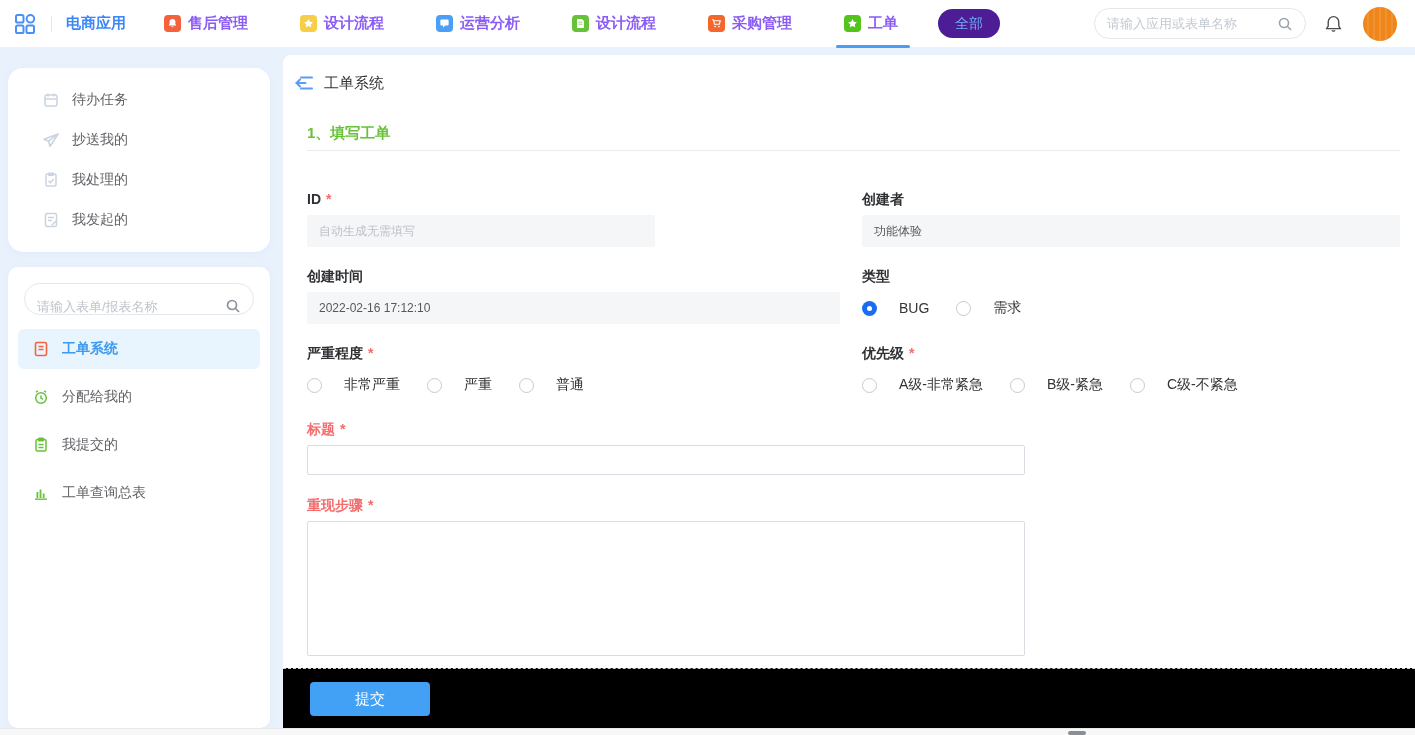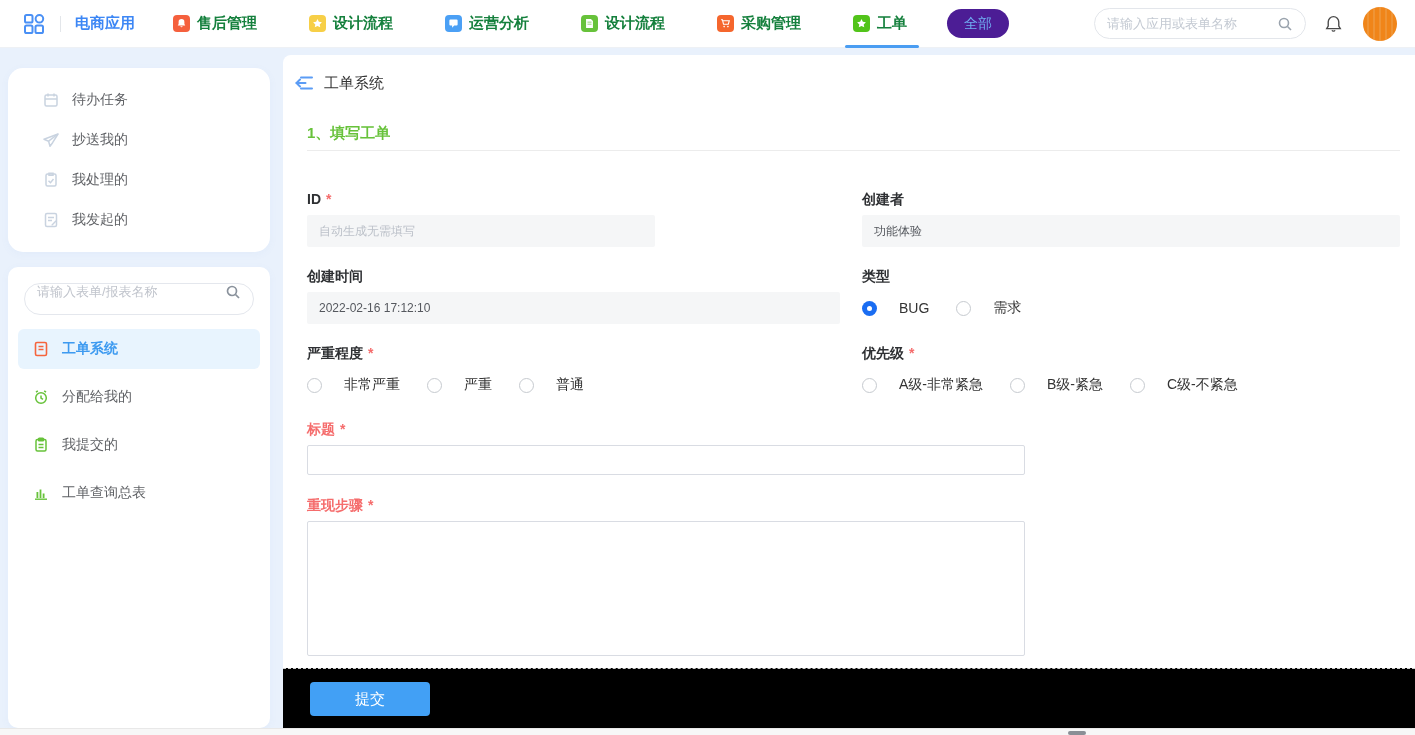--- a/index.html
+++ b/index.html
@@ -4,30 +4,30 @@
 <style>
   * { margin:0; padding:0; box-sizing:border-box; }
   html,body { width:1415px; height:735px; overflow:hidden; }
   body {
     font-family:"Liberation Sans","DejaVu Sans",sans-serif;
     background:#e9f1fc; color:#333; font-size:14px;
   }
   
   .topnav {
     height:48px; background:#fff; display:flex; align-items:center;
-    padding:0 18px 0 22px; border-bottom:1px solid #eef1f5; position:relative; z-index:5;
+    padding:0 18px 0 13px; border-bottom:1px solid #eef1f5; position:relative; z-index:5;
   }
   .brand { display:flex; align-items:center; }
   .apps-icon { width:24px; height:24px; display:inline-flex; cursor:pointer; }
   .nav-sep { width:1px; height:16px; background:#e3e6ea; margin:0 14px; }
   .brand-name { color:#3d87f5; font-weight:bold; font-size:15px; }
   .nav-tabs { display:flex; margin-left:38px; gap:52px; height:48px; }
   .nav-tab { display:flex; align-items:center; gap:7px; cursor:pointer; position:relative; height:48px; }
   .tab-icon { width:17px; height:17px; border-radius:4px; display:inline-flex; align-items:center; justify-content:center; flex:none; }
-  .tab-label { font-size:15px; color:#15803d; font-weight:bold; white-space:nowrap; }
+  .tab-label { font-size:15px; color:#8b5cf6; font-weight:bold; white-space:nowrap; }
   .nav-tab.active::after {
     content:""; position:absolute; left:-8px; right:-12px; bottom:0; height:3px;
     background:#4a9df2; border-radius:2px;
   }
   .all-pill {
     margin-left:40px; background:#4c1d95; color:#6faef2; border-radius:15px;
     height:29px; padding:0 17px; display:flex; align-items:center; font-size:14px; cursor:pointer; flex:none;
   }
   .nav-search {
     margin-left:auto; width:212px; height:31px; border:1px solid #e3e6eb; border-radius:16px;
@@ -53,21 +53,21 @@
   .card-tasks { padding:12px 10px;border-radius:15px; }
   .side-item {
     height:40px; display:flex; align-items:center; gap:12px;
     margin:0 10px; padding:0 14px; border-radius:6px; cursor:pointer; color:#606266;
   }
   .side-item .s-icon { width:18px; height:18px; display:inline-flex; flex:none; }
   .side-item.active { background:#e8f4fe; color:#3d9af0; font-weight:bold; }
   .card-forms { margin-top:15px; flex:1; padding:16px 0 0 0; }
   .side-search {
     margin:0 16px 14px 16px; height:32px; border:1px solid #e4e7ed; border-radius:16px;
-    display:flex; align-items:flex-start; padding:0 12px; background:#fff;
+    display:flex; align-items:flex-end; padding:0 12px; background:#fff;
   }
   .side-search input {
     border:none; outline:none; flex:1; font-size:13px; min-width:0; background:transparent; font-family:inherit;
   }
   .side-search input::placeholder { color:#c0c4cc; }
   .side-gap { height:8px; }
   
   .main-panel {
     flex:1; background:#fff; margin:7px 0 0 13px; position:relative; overflow:hidden;
     border-top-left-radius:8px; height:673px;

